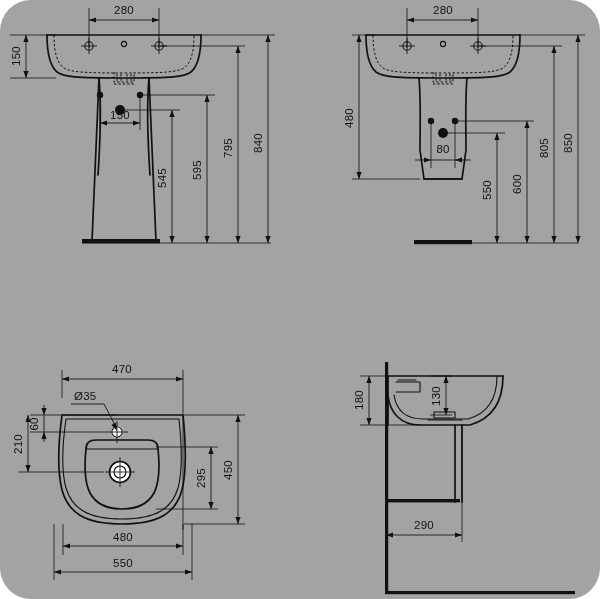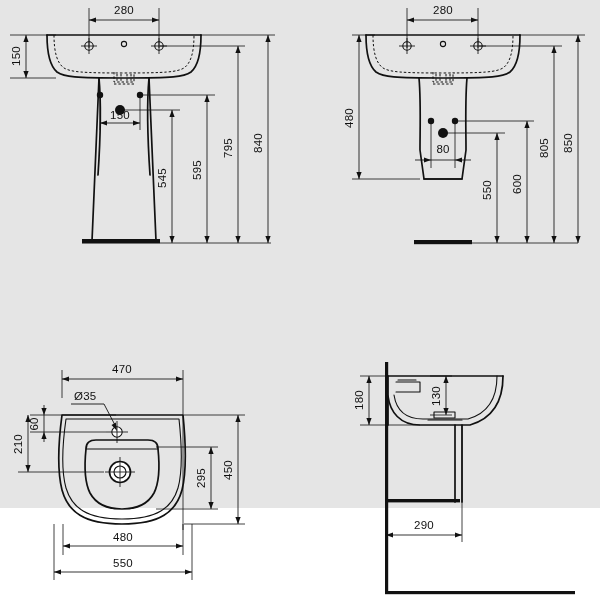--- a/index.html
+++ b/index.html
@@ -10,22 +10,23 @@
   }
   body {
     width: 600px;
     height: 599px;
     font-family: "Liberation Sans", sans-serif;
     overflow: hidden;
   }
   #drawing-root {
     position: relative;
     width: 600px;
-    height: 508px;
-    background: #e5e5e5;
+    height: 599px;
+    background: #a3a3a3;
+    border-radius: 31px;
   }
   svg#tech-drawing {
     display: block;
     width: 600px;
     height: 599px;
   }
   .obj {
     fill: none;
     stroke: #111111;
     stroke-width: 1.7;

